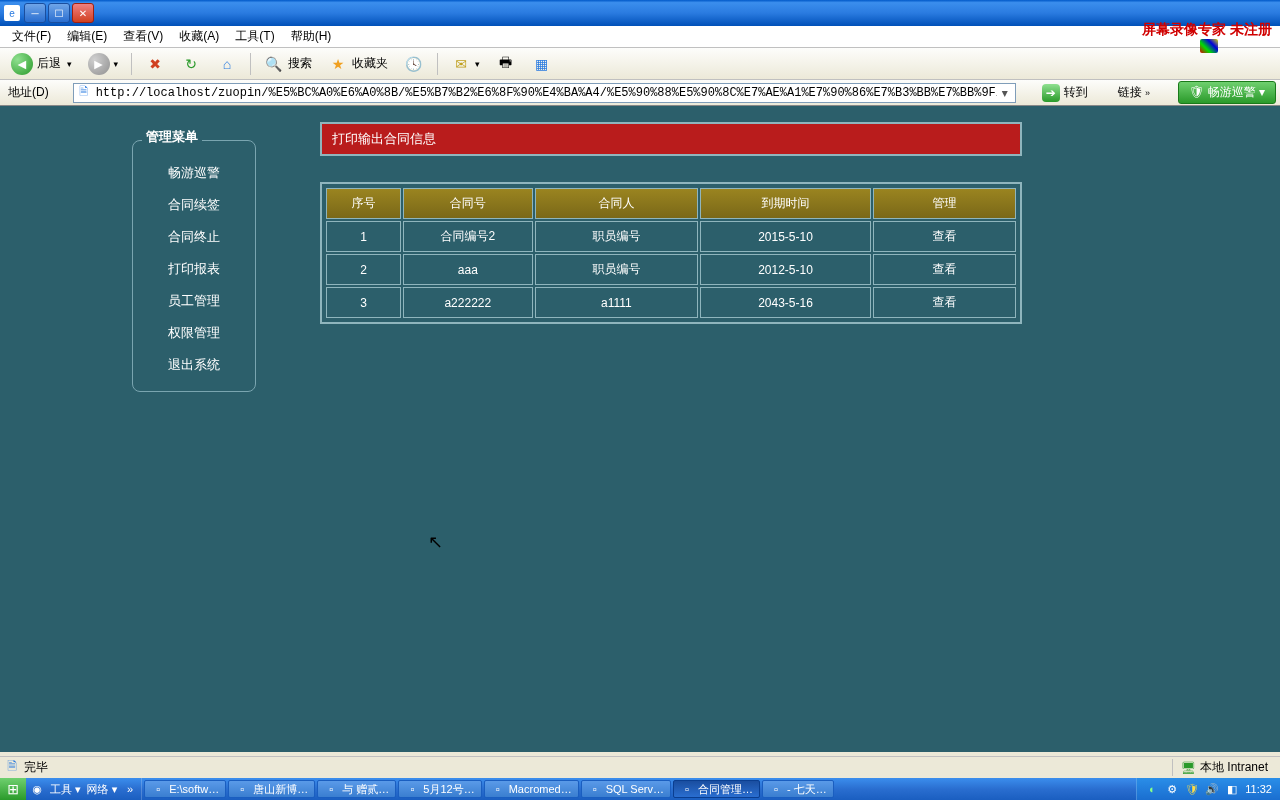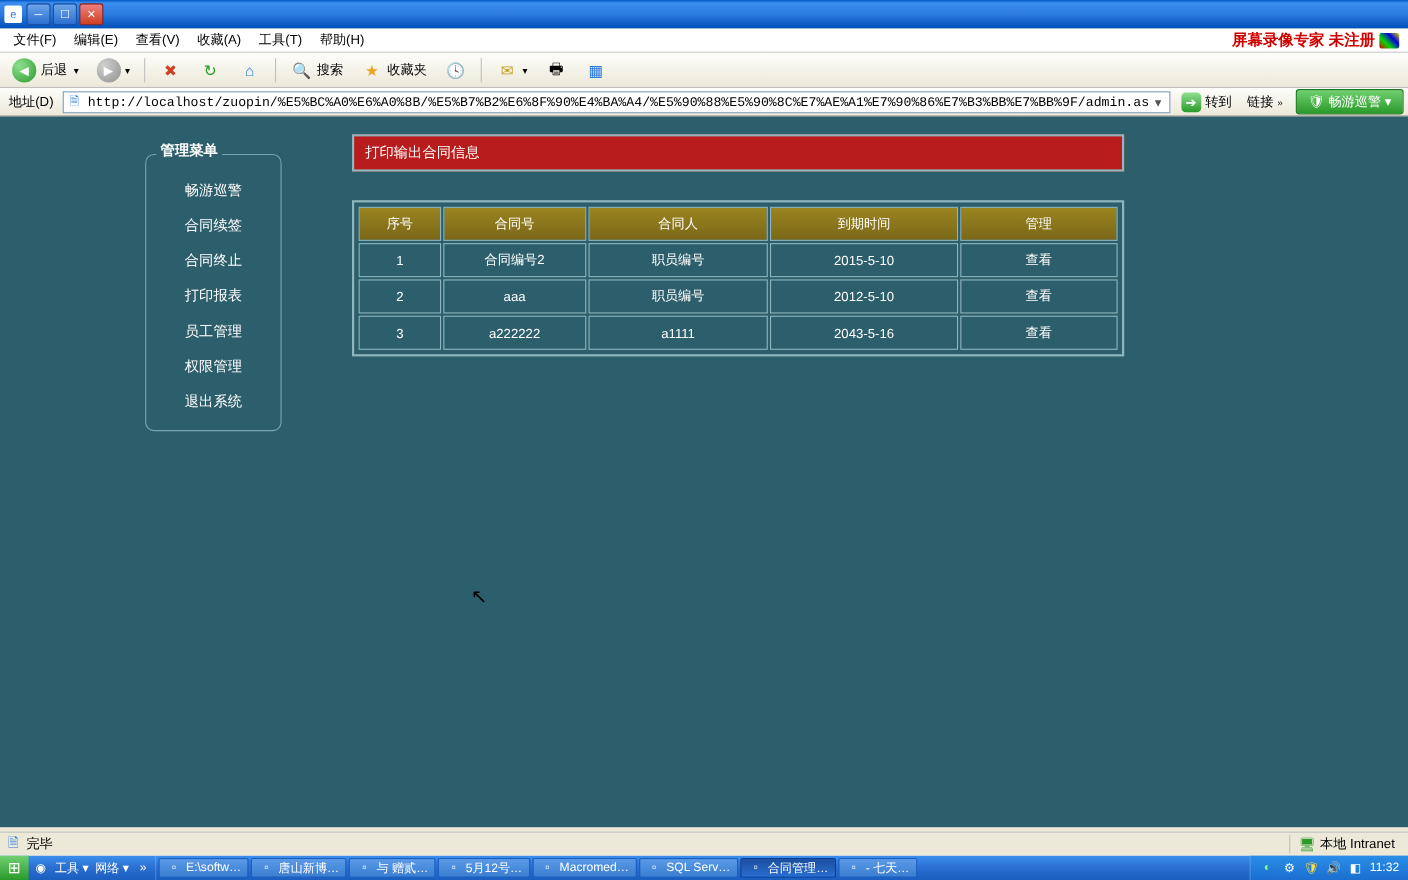--- a/index.html
+++ b/index.html
@@ -9,38 +9,38 @@
 .titlebar { height: 26px; background: linear-gradient(to bottom, #0058c8 0%, #3b8eed 10%, #2a7be0 50%, #0050b8 100%); display: flex; align-items: center; padding: 0 4px; color: #fff; }
 .titlebar .app-icon { width: 16px; height: 16px; background: #fff; margin-right: 4px; display: inline-flex; align-items: center; justify-content: center; font-size: 10px; color: #2a7be0; border-radius: 2px; }
 .titlebar .title { flex: 1; font-weight: bold; font-size: 12px; }
 .titlebar .win-btns { display: flex; gap: 2px; }
 .titlebar .win-btn { width: 22px; height: 20px; background: linear-gradient(to bottom,#6fa5e8,#2a6ed0); border: 1px solid #1a4e9e; border-radius: 3px; display: flex; align-items: center; justify-content: center; color: #fff; font-size: 10px; cursor: pointer; }
 .titlebar .win-btn.close { background: linear-gradient(to bottom,#f08080,#d04020); border-color: #a02010; }
 
 
 .menubar { height: 22px; background: #ffffff; border-bottom: 1px solid #c0c0c0; display: flex; align-items: center; padding: 0 4px; }
 .menubar .menu-item { padding: 2px 8px; cursor: pointer; }
-.menubar .watermark { margin-left: auto; color: #d00000; font-weight: bold; font-size: 14px; padding-right: 4px; display: flex; align-items: center; }
+.menubar .watermark { margin-left: auto; color: #d00000; font-weight: bold; font-size: 14px; padding-right: 4px; display: flex; align-items: center; flex-direction: column; }
 .menubar .watermark .flag { width: 18px; height: 14px; background: linear-gradient(45deg,#d00,#0d0,#00d,#dd0); margin-left: 4px; border-radius: 2px; }
 
 
 .toolbar { height: 32px; background: linear-gradient(to bottom,#fdfdfb,#ece9d8); border-bottom: 1px solid #c0c0c0; display: flex; align-items: center; padding: 0 4px; gap: 2px; }
 .tb-btn { display: inline-flex; align-items: center; gap: 4px; padding: 3px 6px; border: 1px solid transparent; border-radius: 3px; cursor: pointer; }
 .tb-ico { width: 20px; height: 20px; display: inline-flex; align-items: center; justify-content: center; font-size: 14px; }
 .tb-sep { width: 1px; height: 22px; background: #c0c0c0; margin: 0 4px; }
 .ico-back { width:22px; height:22px; border-radius:50%; background: radial-gradient(circle at 30% 30%, #8fe08f,#2a9a2a); color:#fff; }
 .ico-fwd { width:22px; height:22px; border-radius:50%; background: radial-gradient(circle at 30% 30%, #d0d0d0,#909090); color:#fff; }
 .ico-stop { color:#d04020; }
 .ico-refresh { color:#2a9a2a; }
 .ico-home { color:#2a7be0; }
 .ico-search { color:#2a7be0; }
 .ico-fav { color:#f0a020; }
 
 
-.addrbar { height: 26px; background: linear-gradient(to bottom,#fdfdfb,#ece9d8); border-bottom: 1px solid #888; display: flex; align-items: center; padding: 0 4px; gap: 4px; }
+.addrbar { height: 26px; background: linear-gradient(to bottom,#fdfdfb,#ece9d8); border-bottom: 1px solid #888; display: flex; align-items: center; padding: 0 4px; gap: 20px; }
 .addrbar .label { padding: 0 4px; }
 .addrbar .url-field { flex: 1; display: flex; align-items: center; background: #fff; border: 1px solid #7f9db9; height: 20px; padding: 0 2px; }
 .addrbar .url-field .page-ico { width: 16px; height: 16px; margin-right: 4px; display:inline-flex; align-items:center; justify-content:center; color:#2a7be0; font-size:11px; }
 .addrbar .url-field input { flex: 1; border: none; outline: none; font-family: "Courier New", monospace; font-size: 12px; }
 .addrbar .dd { width: 16px; text-align: center; cursor: pointer; color:#555; }
 .addrbar .go-btn { display: flex; align-items: center; gap: 4px; padding: 2px 6px; cursor: pointer; }
 .addrbar .go-ico { width:18px; height:18px; border-radius:4px; background: linear-gradient(to bottom,#8fe08f,#2a9a2a); color:#fff; display:inline-flex; align-items:center; justify-content:center; font-size:12px; }
 .addrbar .links-label { padding: 0 4px; }
 .addrbar .ext-btn { background: linear-gradient(to bottom,#6fd06f,#2a9a2a); color:#fff; border:1px solid #1a7a1a; border-radius:3px; padding: 2px 10px; cursor:pointer; margin-left:4px; }
 

